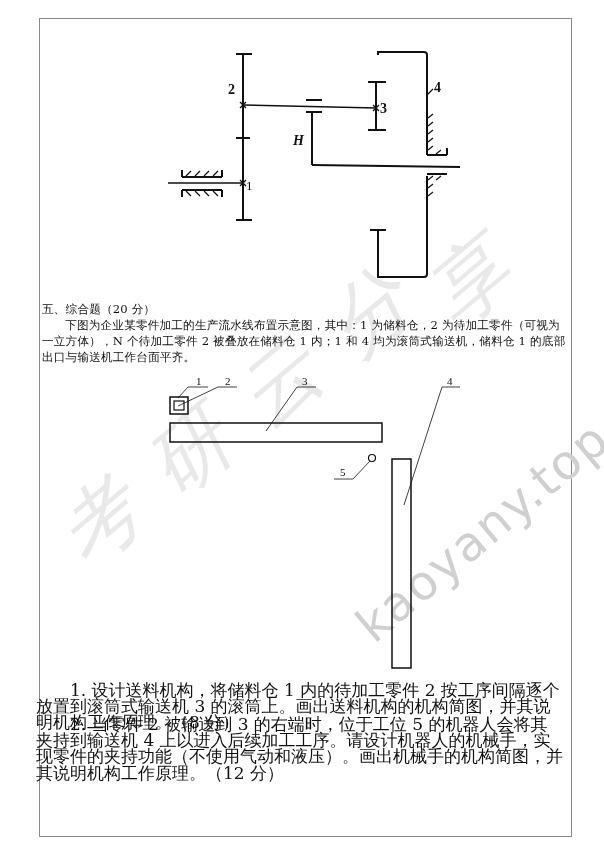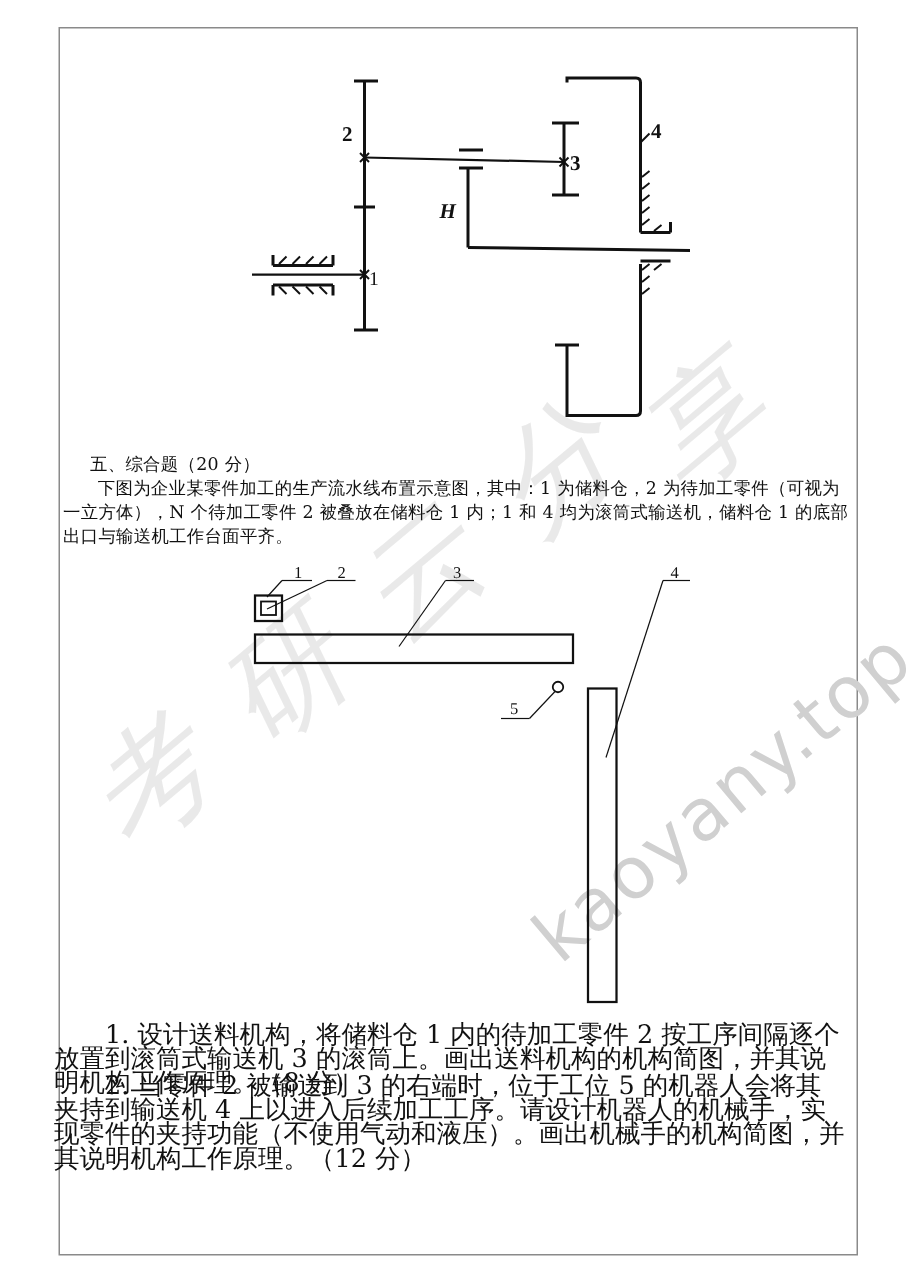--- a/index.html
+++ b/index.html
@@ -92,21 +92,21 @@
       <line x1="379" y1="105" x2="373" y2="111"></line>
     <line x1="427" y1="95" x2="433" y2="89"></line>
   </g>
   <text class="lbl" x="228" y="94" style="font-size:14px;font-weight:bold">2</text>
   <text class="lbl" x="246" y="190" style="font-size:13px">1</text>
   <text class="lbl" x="380" y="113" style="font-size:14px;font-weight:bold">3</text>
   <text class="lbl" x="434" y="92" style="font-size:14px;font-weight:bold">4</text>
   <text class="lbl" x="293" y="145" style="font-size:14px;font-weight:bold;font-style:italic">H</text>
 </svg>
 
-<div class="text" style="left:42px;top:301px;margin-left:18px;">五、综合题（20 分）</div>
+<div class="text" style="left:42px;top:301px;">五、综合题（20 分）</div>
 <div class="text p-indent" style="left:42px;top:317px;width:528px;">下图为企业某零件加工的生产流水线布置示意图，其中：1 为储料仓，2 为待加工零件（可视为一立方体），N 个待加工零件 2 被叠放在储料仓 1 内；1 和 4 均为滚筒式输送机，储料仓 1 的底部出口与输送机工作台面平齐。</div>
 
 <svg width="604" height="855" style="top:0">
   <g stroke="#111" fill="none">
     <rect x="170" y="397" width="18" height="17" stroke-width="1.5"></rect>
     <rect x="174" y="401" width="10" height="9" stroke-width="1.2"></rect>
     <rect x="170" y="423" width="212" height="19" stroke-width="1.5"></rect>
     <rect x="392" y="459" width="19" height="209" stroke-width="1.5"></rect>
     <circle cx="372" cy="458" r="3.5" stroke-width="1.2"></circle>
   </g>

